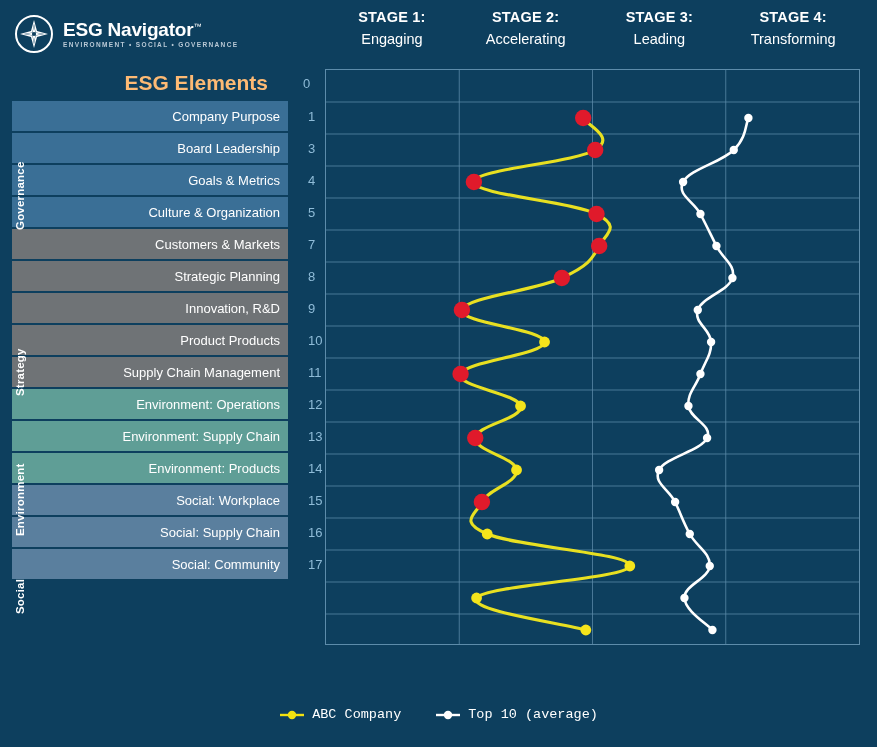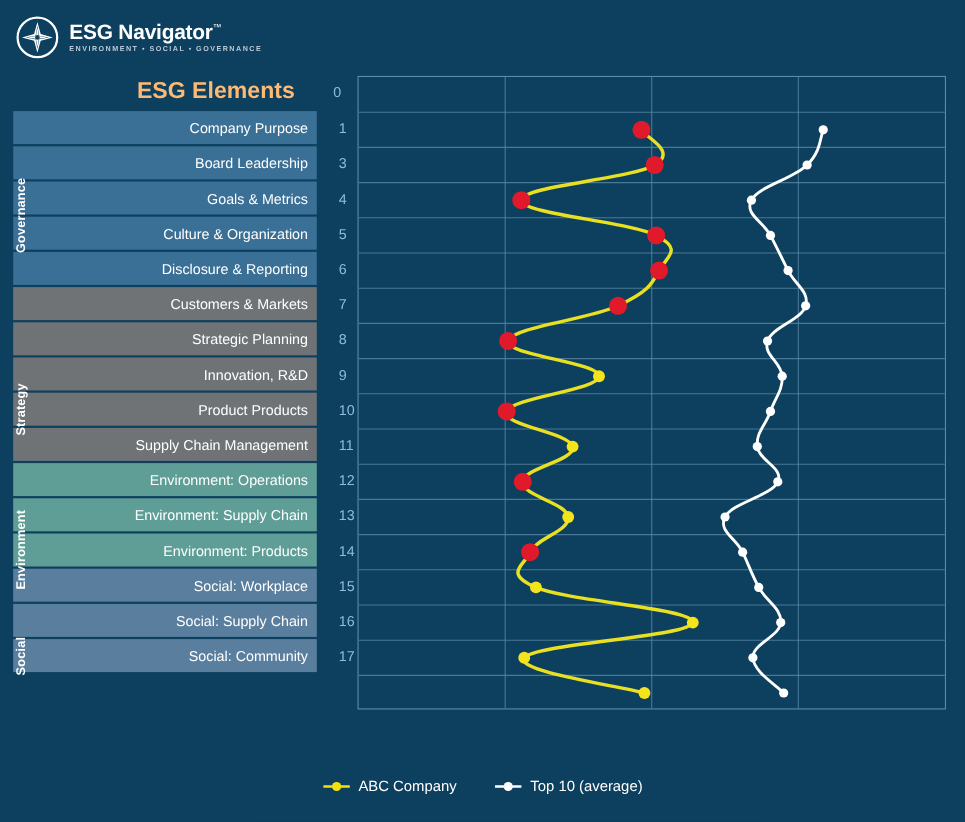--- a/index.html
+++ b/index.html
@@ -166,21 +166,21 @@
   .legend {
     position: absolute;
     left: 0;
     top: 707px;
     width: 877px;
     display: flex;
     justify-content: center;
     align-items: center;
     gap: 34px;
   }
-  .legend-item { display: flex; align-items: center; gap: 7px; }
+  .legend-item { display: flex; align-items: center; gap: 7px; font-family: Liberation Mono, monospace; }
   .legend-label { color: #ffffff; font-size: 13.5px; }
 </style>
 </head>
 <body>
 
 <div id="app">
 
   <div class="logo-block">
     <svg class="logo-mark" viewBox="0 0 40 40">
       <circle cx="20" cy="20" r="18" fill="none" stroke="#ffffff" stroke-width="2"></circle>
@@ -191,44 +191,58 @@
       <circle cx="20" cy="20" r="2.1" fill="#0d3f5e"></circle>
     </svg>
     <div class="logo-text-wrap">
       <div class="logo-title">
         <span>ESG Navigator</span><span class="logo-tm">™</span>
       </div>
       <div class="logo-tagline">ENVIRONMENT • SOCIAL • GOVERNANCE</div>
     </div>
   </div>
 
+  <div class="stage-headers">
+    <div class="stage-head">
+      <span class="s-top">STAGE 1:</span>
+      <span class="s-sub">Engaging</span>
+    </div>
+    <div class="stage-head">
+      <span class="s-top">STAGE 2:</span>
+      <span class="s-sub">Accelerating</span>
+    </div>
+    <div class="stage-head">
+      <span class="s-top">STAGE 3:</span>
+      <span class="s-sub">Leading</span>
+    </div>
+    <div class="stage-head">
+      <span class="s-top">STAGE 4:</span>
+      <span class="s-sub">Transforming</span>
+    </div>
+  </div>
 
   <div class="elements-title">ESG Elements</div>
   <div class="elements-title-num">0</div>
 
   <div class="sidebar" id="sidebar">
       <div class="row cat-governance">
         <span>Company Purpose</span>
         <span class="row-num">1</span>
       </div>
       <div class="row cat-governance">
         <span>Board Leadership</span>
         <span class="row-num">3</span>
       </div>
       <div class="row cat-governance">
         <span>Goals &amp; Metrics</span>
         <span class="row-num">4</span>
       </div>
       <div class="row cat-governance">
         <span>Culture &amp; Organization</span>
         <span class="row-num">5</span>
-      </div>
-      <div class="row cat-governance">
-        <span>Disclosure &amp; Reporting</span>
-        <span class="row-num">6</span>
       </div>
       <div class="row cat-strategy">
         <span>Customers &amp; Markets</span>
         <span class="row-num">7</span>
       </div>
       <div class="row cat-strategy">
         <span>Strategic Planning</span>
         <span class="row-num">8</span>
       </div>
       <div class="row cat-strategy">

